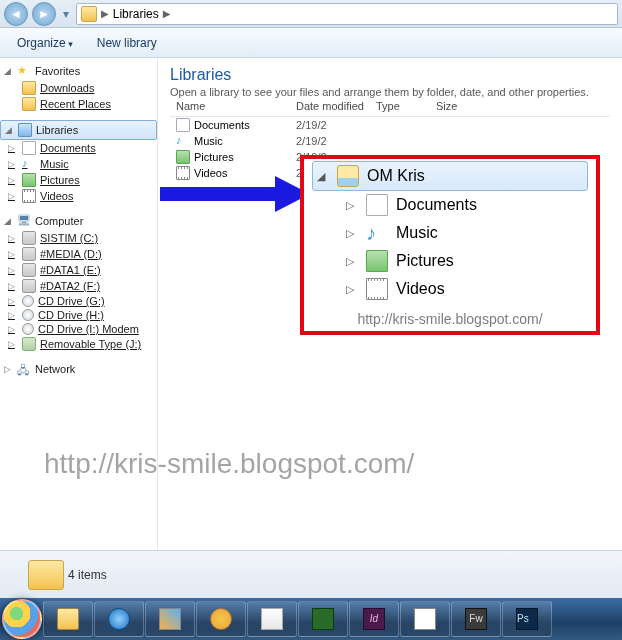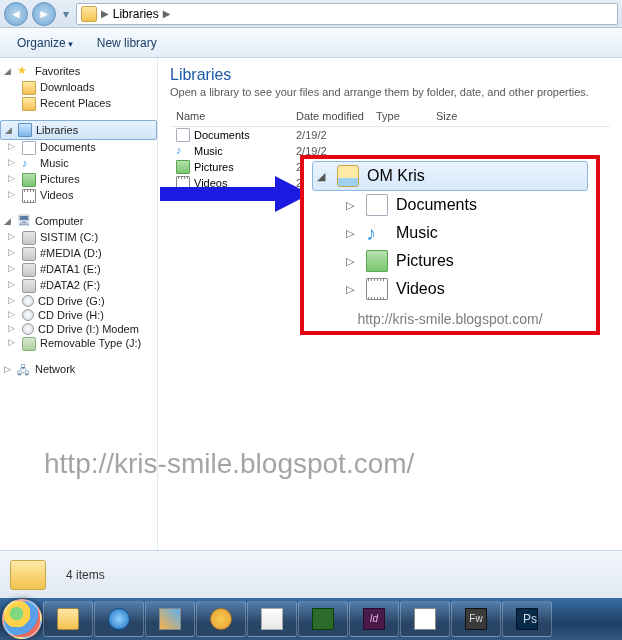--- a/index.html
+++ b/index.html
@@ -19,40 +19,40 @@
   .tool-btn.drop::after { content:" ▾"; font-size:9px;}
 
   
   .main { display: flex; height: 492px; background: #fff; }
 
   .navpane { width: 158px; border-right: 1px solid #e4e8ec; overflow: hidden; padding-top: 4px; font-size: 11px; color:#1a1a1a; position:relative;}
   .navgroup { margin-bottom: 8px; }
   .navhead { display:flex; align-items:center; gap:4px; padding: 2px 4px; font-size:11px; color:#1a1a1a; }
   .navhead .exp { width:9px; color:#777; font-size:9px;}
   .navhead.sel { background: linear-gradient(#e8f2fd,#d0e5fb); border:1px solid #84aed8; border-radius:2px;}
-  .navitem { display:flex; align-items:flex-start; gap:4px; padding: 1px 4px 1px 22px; }
+  .navitem { display:flex; align-items:center; gap:4px; padding: 1px 4px 1px 22px; text-decoration: underline; }
   .navitem .exp { width:9px; color:#888; font-size:9px; margin-left:-14px; margin-right:1px;}
   .ico { width:14px; height:14px; display:inline-block; flex-shrink:0;}
   .ico-star{ color:#f4c430;}
   .ico-fold { background: linear-gradient(#ffe9a6,#f3c24e); border:1px solid #caa64a; border-radius:1px;}
   .ico-lib { background: linear-gradient(#cfe6ff,#7fb6e8); border:1px solid #5c93c6; border-radius:1px;}
   .ico-doc { background:#fff; border:1px solid #aab; border-radius:1px;}
   .ico-mus { color:#3e9ae8;}
   .ico-pic { background: linear-gradient(#b7e0b0,#78c66f); border:1px solid #5aa551; border-radius:1px;}
   .ico-vid { background:#fff; border:1px solid #888; border-radius:1px; position:relative;}
   .ico-vid::before,.ico-vid::after{content:"";position:absolute;left:1px;right:1px;height:2px;background:repeating-linear-gradient(90deg,#888 0 1px,transparent 1px 3px);}
   .ico-vid::before{top:0;} .ico-vid::after{bottom:0;}
   .ico-pc { color:#5b7fa3;}
   .ico-drv { background:linear-gradient(#e8e8e8,#c7c7c7); border:1px solid #999; border-radius:2px;}
   .ico-cd { width:12px;height:12px;border:1px solid #999;border-radius:50%;background:radial-gradient(#fff,#cfd7df);}
   .ico-usb{ background:linear-gradient(#d8e8d0,#b0d0a0); border:1px solid #8ab07a; border-radius:2px;}
 
   .content { flex:1; padding: 8px 12px; position:relative;}
   .content h2 { font-size: 16px; color:#1e5aa8; font-weight:normal; margin-bottom:2px;}
-  .content .sub { font-size: 11px; color:#585858; margin-bottom: 10px;}
+  .content .sub { font-size: 11px; color:#585858; }
   .list-head { display:flex; font-size:11px; color:#4a4a4a; border-bottom:1px solid #e6e6e6; padding-bottom:2px;}
   .list-head > div { padding: 2px 6px;}
   .col-name{ width:120px;} .col-date{ width:80px;} .col-type{width:60px;} .col-size{width:50px;}
   .list-row { display:flex; align-items:center; font-size:11px; padding:1px 0;}
   .list-row .cell-name{ width:120px; display:flex; align-items:center; gap:4px; padding-left:6px;}
   .list-row .cell-date{ width:80px; color:#555; padding-left:6px;}
 
   
   .callout { position:absolute; top:155px; left:300px; width:300px; background:#fff; border:4px solid #e30613; padding:2px 0 4px 0;}
   .callout-list{ font-size:16px; padding:0 8px;}
@@ -61,39 +61,39 @@
   .callout-row .tri{ font-size:11px; color:#555; width:12px;}
   .bigico{ width:22px; height:22px;}
   .subtree{ padding-left: 30px;}
   .callout-url{ font-size:14px; color:#7d7d7d; text-align:center; margin-top:8px;}
 
   .arrow { position:absolute; top:174px; left:160px; width:150px; height:40px; pointer-events:none;}
 
   .watermark{ position:absolute; top:448px; left:44px; right:10px; font-size:28px; color:rgba(90,90,90,.55); white-space:nowrap;}
 
   
-  .statusbar { height:48px; background: linear-gradient(#f2f6fb,#e1e9f2); border-top:1px solid #c8d4e0; display:flex; align-items:center; padding:0 10px; gap:20px;}
+  .statusbar { height:48px; background: linear-gradient(#f2f6fb,#e1e9f2); border-top:1px solid #c8d4e0; display:flex; align-items:center; padding:0 28px; gap:4px;}
   .statusbar .fold { width:36px;height:30px;background:linear-gradient(#ffe9a6,#f3c24e);border:1px solid #caa64a;border-radius:3px;}
   .statusbar span{ font-size:12px; color:#333;}
 
   
   .taskbar { height:42px; background: linear-gradient(#3a6ea5 0%, #1f3f66 60%, #335a83 100%); display:flex; align-items:center; padding:0 2px; gap:1px;}
   .start { width:40px; height:40px; border-radius:50%; background: radial-gradient(circle at 35% 35%, #7fd87f 0 20%, #ffd24a 0 42%, #5aa0e8 0 65%, #e86a5a 0 100%); border:2px solid rgba(255,255,255,.4); box-shadow: 0 0 6px rgba(0,0,0,.5);}
   .tbtn { width:50px; height:36px; background: linear-gradient(rgba(255,255,255,.15),rgba(0,0,0,.15)); border:1px solid rgba(255,255,255,.25); border-radius:3px; display:flex; align-items:center;justify-content:center;}
   .tbtn span{ width:22px; height:22px; display:block;}
   .tfold{background:linear-gradient(#ffe9a6,#f3c24e);border:1px solid #a8853c;border-radius:2px;}
   .tie{background:radial-gradient(#8fd1ff,#1e6fbf);border-radius:50%;border:1px solid #0d4e8a;}
   .twin{background:#fff;border:1px solid #888;}
   .tcr{background:radial-gradient(#f6c94a,#e8a23a);border-radius:50%;border:1px solid #a8732a;}
   .tcal{background:linear-gradient(#fff,#e6e6e6);border:1px solid #aaa;}
   .tdw{background:#2a6b2a;border:1px solid #0d3d0d;}
   .tid{background:#4a1a4a;border:1px solid #2a0a2a; color:#e8b8e8; font-size:10px; text-align:center; line-height:20px;font-style:italic;}
   .tnp{background:#fff;border:1px solid #888;}
   .tfw{background:#3b3b3b;border:1px solid #111; color:#ddd; font-size:10px; text-align:center; line-height:20px;}
-  .tps{background:#0a2a4a;border:1px solid #051525; color:#cde; font-size:12px; text-align:right; line-height:20px;}
+  .tps{background:#0a2a4a;border:1px solid #051525; color:#cde; font-size:10px; text-align:left; line-height:20px;}
 </style>
 </head>
 <body>
 
 <div class="titlebar">
   <div class="nav-back">◄</div>
   <div class="nav-fwd">►</div>
   <div class="nav-hist">▾</div>
   <div class="crumb-bar">
     <span class="crumb-ico"></span>

